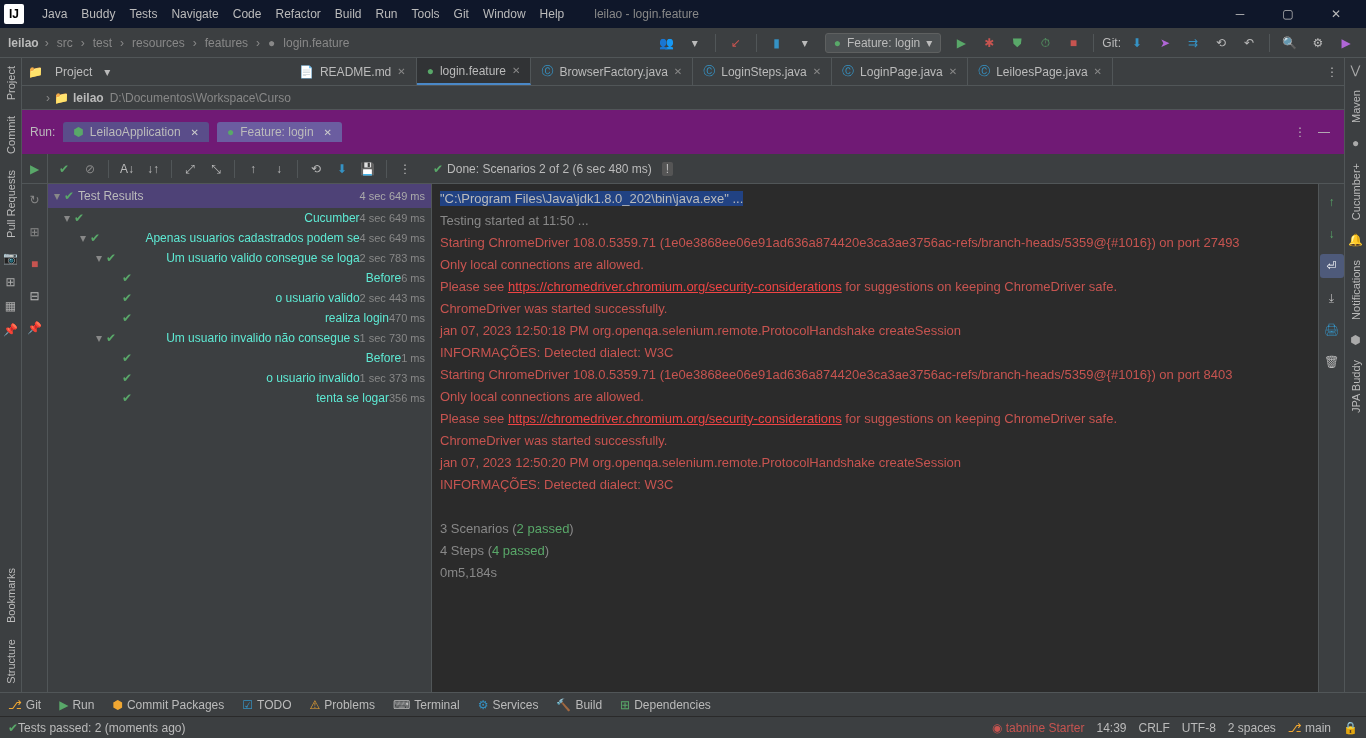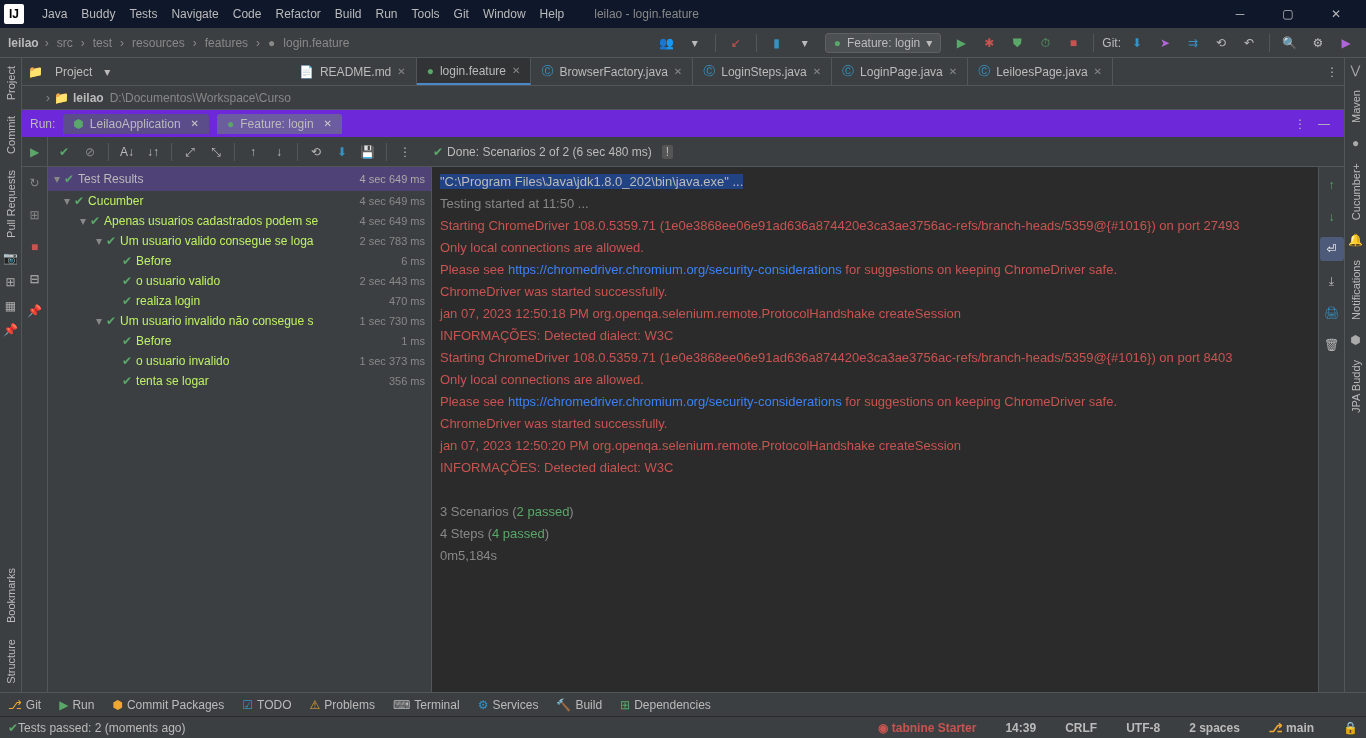--- a/index.html
+++ b/index.html
@@ -33,54 +33,54 @@
 .project-tab-row { height: 28px; background: #3c3f41; display: flex; align-items: center; padding: 0 6px; gap: 6px; border-bottom: 1px solid #515658; }
 .project-tab { display: flex; align-items: center; gap: 4px; color: #bbb; padding: 2px 6px; }
 .folder-icon { color: #a9b7c6; }
 .tabs-row { height: 28px; background: #3c3f41; display: flex; align-items: center; border-bottom: 1px solid #515658; position: absolute; left: 289px; right: 22px; top: 58px; }
 .editor-tab { display: flex; align-items: center; gap: 6px; padding: 4px 10px; color: #bbb; border-right: 1px solid #515658; cursor: pointer; height: 100%; }
 .editor-tab.active { border-bottom: 2px solid #4a88c7; background: #313335; }
 .tab-close { color: #888; font-size: 10px; }
 .project-row { height: 24px; background: #3c3f41; display: flex; align-items: center; padding-left: 24px; color: #888; font-size: 12px; border-bottom: 1px solid #515658; }
 .project-row .name { color: #bbb; font-weight: bold; margin-right: 6px; }
 .run-panel { flex: 1; display: flex; flex-direction: column; min-height: 0; }
-.run-header { height: 27px; background: #6d28d9; display: flex; align-items: center; padding: 8px 8px; color: #bbb; }
+.run-header { height: 44px; background: #701a75; display: flex; align-items: center; padding: 8px 8px; color: #bbb; }
 .run-tab { display: flex; align-items: center; gap: 6px; padding: 3px 10px; background: #5a4d8a; border-radius: 3px 3px 0 0; margin-left: 8px; }
 .run-tab.active { background: #6b5da0; }
 .run-tab-close { color: #ccc; font-size: 10px; margin-left: 4px; }
 .run-toolbar { height: 30px; background: #3c3f41; display: flex; align-items: center; border-bottom: 1px solid #515658; }
 .run-tb-icons { display: flex; align-items: center; gap: 2px; padding: 0 4px; }
 .run-tb-sep { width: 1px; height: 18px; background: #515658; margin: 0 4px; }
 .done-badge { display: flex; align-items: center; gap: 4px; margin-left: 12px; color: #bbb; }
 .check-ic { color: #59a869; }
 .run-body { display: flex; flex: 1; min-height: 0; }
 .run-left-tb { width: 26px; background: #3c3f41; border-right: 1px solid #515658; display: flex; flex-direction: column; align-items: center; gap: 8px; padding-top: 4px; }
 .test-tree { width: 384px; background: #3c3f41; border-right: 1px solid #515658; overflow: auto; font-size: 12px; }
 .tree-header { background: #4e4277; height: 24px; display: flex; align-items: center; padding: 0 6px; }
 .tree-header .time { margin-left: auto; color: #aaa; font-size: 11px; }
 .tree-row { display: flex; align-items: center; height: 20px; padding-right: 6px; white-space: nowrap; overflow: hidden; }
 .tree-row .chev { width: 10px; color: #888; }
 .tree-row .icn { color: #59a869; margin-right: 4px; }
-.tree-row .lbl { color: #bef264; flex: 1; overflow: hidden; text-overflow: ellipsis; }
+.tree-row .lbl { color: #5eead4; flex: 1; overflow: hidden; text-overflow: ellipsis; text-align: right; }
 .tree-row .tm { color: #888; font-size: 11px; margin-left: auto; }
 .ind1 { padding-left: 16px; }
 .ind2 { padding-left: 32px; }
 .ind3 { padding-left: 48px; }
 .ind4 { padding-left: 64px; }
 .console { flex: 1; background: #2b2b2b; font-family: "Consolas", monospace; font-size: 13px; padding: 4px 8px; overflow: auto; line-height: 22px; white-space: pre; }
 .c-hl { background: #214283; color: #bbb; }
 .c-gray { color: #888; }
 .c-red { color: #c75450; }
-.c-link { color: #3b82f6; }
+.c-link { color: #ef4444; text-decoration: underline; }
 .c-green { color: #59a869; }
 .console-right-tb { width: 26px; background: #3c3f41; border-left: 1px solid #515658; display: flex; flex-direction: column; align-items: center; gap: 8px; padding-top: 6px; }
 .statusbar1 { height: 24px; background: #3c3f41; border-top: 1px solid #515658; display: flex; align-items: center; padding: 0 8px; gap: 18px; }
 .sb-item { display: flex; align-items: center; gap: 4px; color: #bbb; cursor: pointer; font-size: 12px; }
 .statusbar2 { height: 22px; background: #3c3f41; border-top: 1px solid #2a2a2a; display: flex; align-items: center; padding: 0 8px; color: #bbb; font-size: 12px; }
-.sb-right { margin-left: auto; display: flex; align-items: center; gap: 29px; font-weight: bold; }
+.sb-right { margin-left: auto; display: flex; align-items: center; gap: 12px; }
 </style>
 </head>
 <body>
 
 <div class="titlebar">
   <div class="titlebar-logo">IJ</div>
   <div class="menubar">
     <div class="menu-item"><span>Java</span></div>
     <div class="menu-item"><span>Buddy</span></div>
     <div class="menu-item"><span>Tests</span></div>

